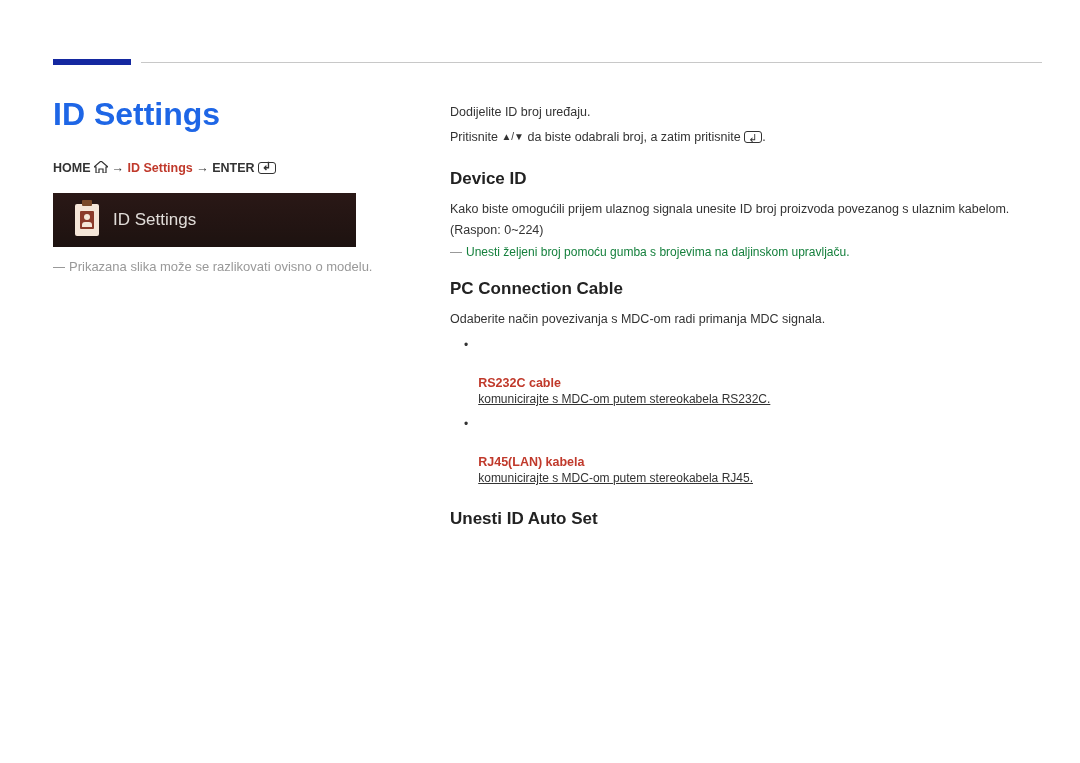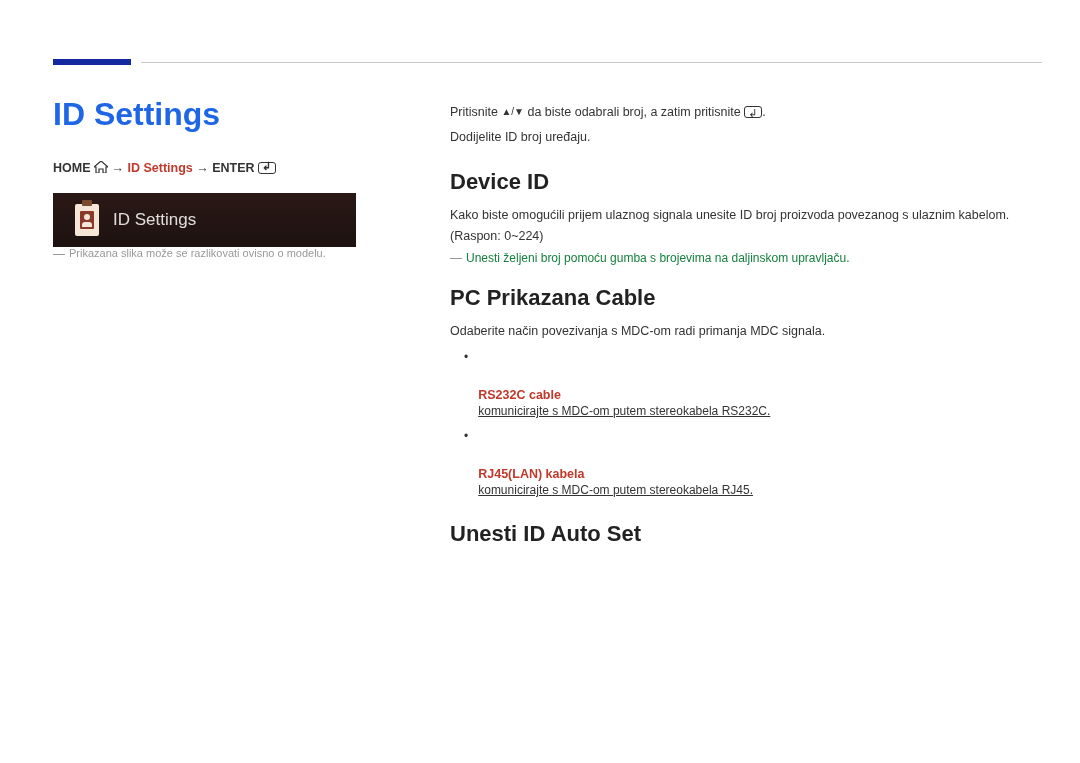--- a/index.html
+++ b/index.html
@@ -97,23 +97,23 @@
     width:10px; height:5px;
     background:#f5e6d8;
     border-radius:3px 3px 0 0;
   }
   .screenshot-label {
     color: #e0dcd8;
     font-size: 17px;
     font-weight: 300;
   }
   .disclaimer {
-    font-size: 11px;
+    font-size: 13px;
     color: #999;
-    margin-top: 0;
+    margin-top: 12px;
   }
   .disclaimer-dash {
     display: inline-block;
     width: 12px;
     height: 1px;
     background: #999;
     vertical-align: middle;
     margin-right: 4px;
   }
   .right-col {
@@ -126,21 +126,21 @@
     font-size: 12.5px;
     color: #333;
     line-height: 1.7;
     margin-bottom: 4px;
   }
   .body-text .tri {
     font-size: 10px;
     vertical-align: 1px;
   }
   .h2 {
-    font-size: 22px;
+    font-size: 17px;
     font-weight: bold;
     color: #222;
     margin-top: 20px;
     margin-bottom: 10px;
   }
   .note {
     font-size: 12px;
     color: #15803d;
     margin-top: 4px;
   }
@@ -227,32 +227,32 @@
       </div>
     <div class="screenshot-label">ID Settings</div>
   </div>
 
   <div class="disclaimer">
     <span class="disclaimer-dash"></span><span>Prikazana slika može se razlikovati ovisno o modelu.</span>
   </div>
 </div>
 
 <div class="right-col">
+  <div class="body-text">Dodijelite ID broj uređaju.</div>
   <div class="body-text">
     <span>Pritisnite </span><span class="tri">▲/▼</span><span> da biste odabrali broj, a zatim pritisnite </span><span class="enter-icon"></span><span>.</span>
   </div>
-  <div class="body-text">Dodijelite ID broj uređaju.</div>
 
   <div class="h2">Device ID</div>
   <div class="body-text">Kako biste omogućili prijem ulaznog signala unesite ID broj proizvoda povezanog s ulaznim kabelom. (Raspon: 0~224)</div>
   <div class="note">
     <span class="note-dash"></span><span>Unesti željeni broj pomoću gumba s brojevima na daljinskom upravljaču.</span>
   </div>
 
-  <div class="h2">PC Prikazana Cable</div>
+  <div class="h2">PC Connection Cable</div>
   <div class="body-text">Odaberite način povezivanja s MDC-om radi primanja MDC signala.</div>
 
   <div class="bullet-row">
     <div class="bullet-dot">•</div>
     <div class="bullet-content">
       <div class="red-bold">RS232C cable</div>
       <div class="sub-text">komunicirajte s MDC-om putem stereokabela RS232C.</div>
     </div>
   </div>
 

